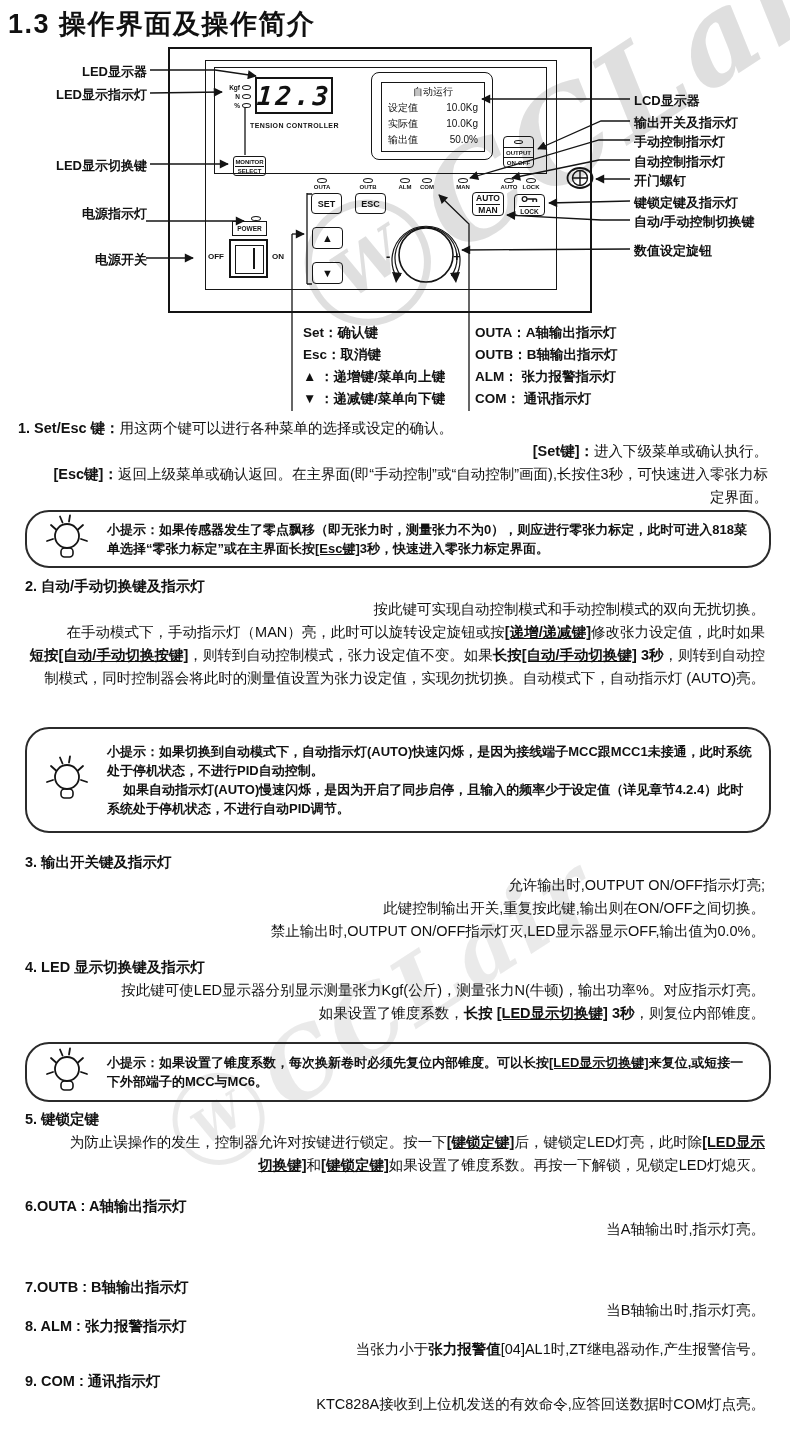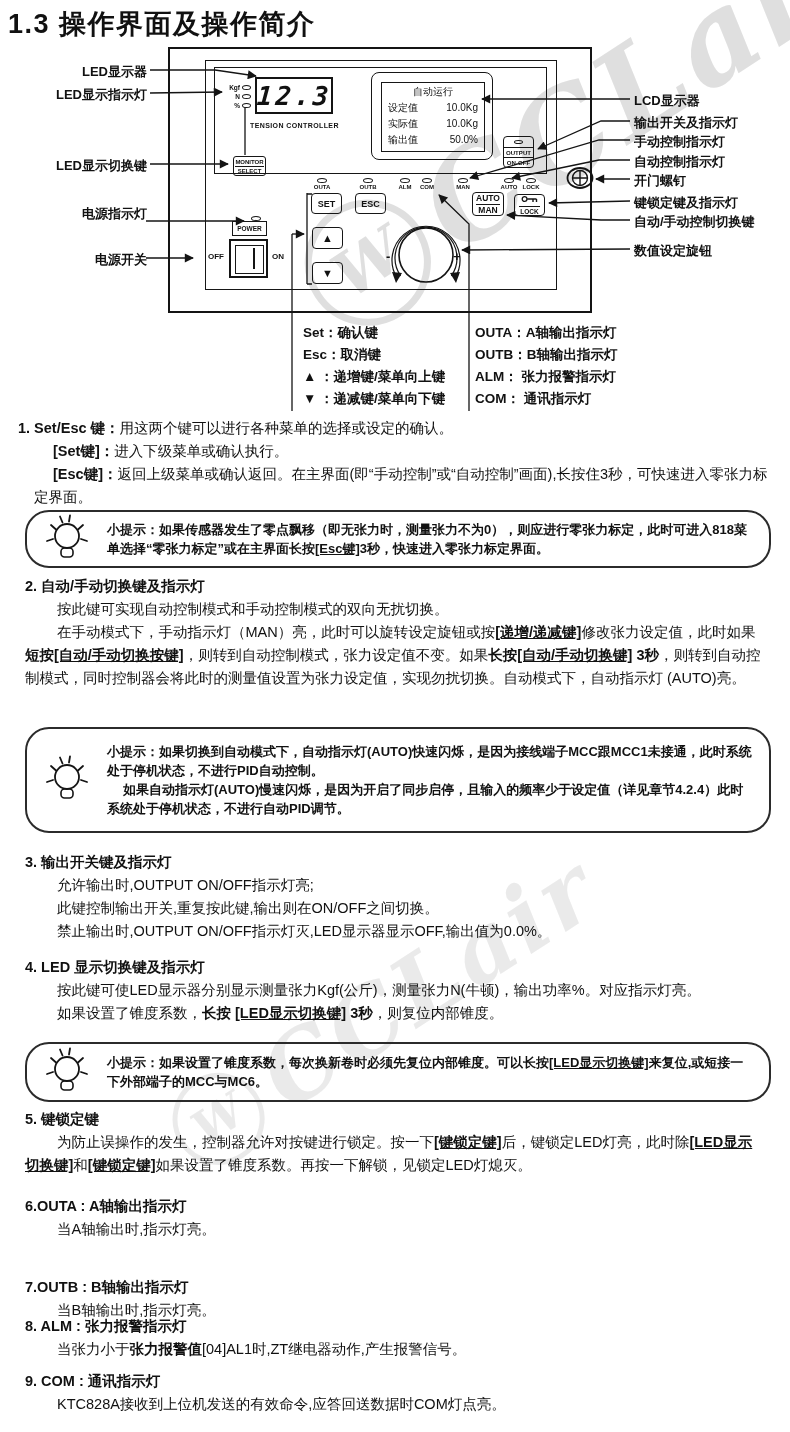--- a/index.html
+++ b/index.html
@@ -49,21 +49,21 @@
   .switch-inner{position:absolute;left:4px;top:4px;width:27px;height:27px;border:1.5px solid #161616;}
   .rocker{position:absolute;left:17px;top:2px;height:21px;border-left:2px solid #141414;}
   .offon{font-size:8px;font-weight:bold;}
   .minusplus{font-size:13px;font-weight:bold;}
   
   .lcall{width:147px;text-align:right;font-size:13px;font-weight:600;}
   .rcall{left:634px;font-size:13px;font-weight:600;white-space:nowrap;}
   .leg{font-size:13.5px;font-weight:600;white-space:nowrap;}
   
   .sec{position:absolute;z-index:2;font-size:14.5px;line-height:23px;}
-  .sec p{margin:0;}
+  .sec p{margin:0;text-align:right;}
   .p1{text-indent:32px;}
   .sub{padding-left:16px;text-indent:19px;}
   .seg-b{font-weight:bold;}
   .seg-u{text-decoration:underline;}
   .tip{position:absolute;z-index:2;left:25px;width:742px;border:2px solid #2b2b2b;border-radius:24px;}
   .tip-body{position:absolute;left:80px;right:14px;top:50%;transform:translateY(-50%);}
   .tip p{margin:0;font-size:13px;line-height:19px;font-weight:600;}
   .tip .ind{text-indent:16px;}
   .bulb{position:absolute;left:16px;top:50%;transform:translateY(-50%);}
   

